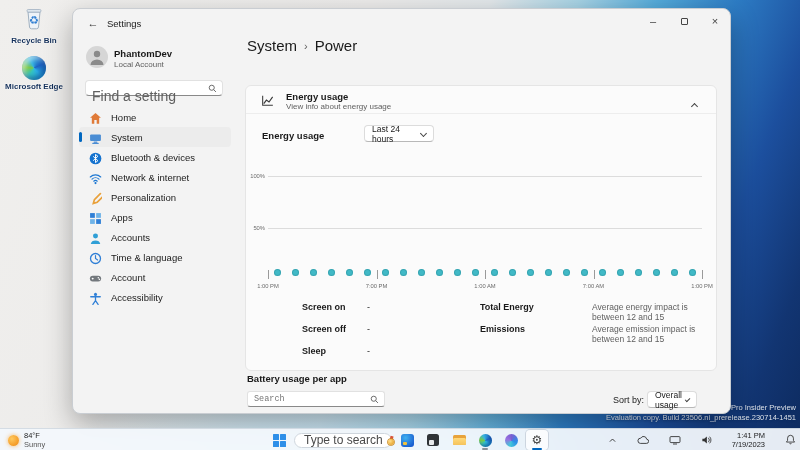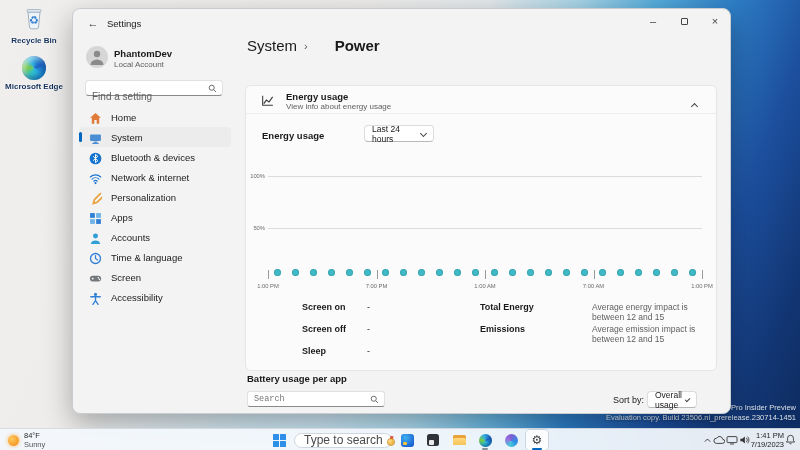--- a/index.html
+++ b/index.html
@@ -49,37 +49,37 @@
   
   #avatar { position:absolute; left:13px; top:37px; width:22px; height:22px; border-radius:50%;
     background:#d6d6d6; overflow:hidden; }
   #avatar svg { display:block; margin:3px auto 0; }
   #user-name { position:absolute; left:41px; top:39px; font-size:9.5px; font-weight:700; color:#1a1a1a; }
   #user-type { position:absolute; left:41px; top:51px; font-size:8px; color:#5f5f5f; }
 
   #side-search { position:absolute; left:12px; top:71px; width:138px; height:16px;
     background:#fff; border:1px solid #e1e1e1; border-bottom:1px solid #898989; border-radius:4px; }
   #side-search input { position:absolute; left:6px; top:1px; width:110px; height:28px; border:0; outline:0;
-    font-size:10px; color:#333; background:transparent; font-family:inherit; }
+    font-size:14px; color:#333; background:transparent; font-family:inherit; }
   #side-search input::placeholder { color:#616161; }
   .mag { position:absolute; right:5px; top:3px; }
 
   #nav { position:absolute; left:6px; top:98px; width:152px; }
   .nav-item { position:relative; height:20px; display:flex; align-items:center;
     padding-left:10px; border-radius:4px; }
   .nav-item.selected { background:#ececec; }
   .nav-item.selected::before { content:""; position:absolute; left:0; top:5px; width:3px; height:10px;
     border-radius:2px; background:var(--accent,#0067c0); }
   .nicon { width:13px; height:13px; margin-right:9px; flex:0 0 13px; }
   .nlabel { font-size:9.5px; color:#1a1a1a; white-space:nowrap; }
 
   
   #crumb { position:absolute; left:174px; top:28px; font-size:15px; color:#1a1a1a; }
   #crumb .sep { color:#5f5f5f; font-size:11px; padding:0 7px; position:relative; top:-1px; }
-  #crumb .cur { font-weight:700;margin-left:20px; }
+  #crumb .cur { font-weight:400; }
 
   #card { position:absolute; left:172px; top:76px; width:472px; height:286px;
     background:#fbfbfb; border:1px solid #e5e5e5; border-radius:6px; }
   #card-head { position:absolute; left:0; top:0; right:0; height:28px; border-bottom:1px solid #ededed; }
   #card-title { position:absolute; left:40px; top:5px; font-size:9.5px; font-weight:600; color:#1a1a1a; }
   #card-sub { position:absolute; left:40px; top:16px; font-size:8px; color:#606060; }
   #chart-ico { position:absolute; left:14px; top:7px; }
   #collapse { position:absolute; right:12px; top:9px; width:12px; height:12px; }
   .chev { display:inline-block; width:5px; height:5px; border-right:1.2px solid #444; border-bottom:1.2px solid #444; }
   .chev.up { transform:rotate(-135deg); }
@@ -154,21 +154,21 @@
     background:#e8a33b; }
   .ico-folder::after { content:""; position:absolute; left:0; top:3.5px; width:13px; height:7px; border-radius:1.5px;
     background:linear-gradient(180deg,#ffd97a,#f5c35c); }
   .ico-edge { width:13px; height:13px; border-radius:50%;
     background:conic-gradient(from 210deg, #35c5c0, #7ac943 18%, #35b4e0 35%, #1e62c4 60%, #2bb0e8 80%, #35c5c0);
     box-shadow: inset -2px -2px 3px rgba(10,60,130,.55); }
   .ico-copilot { width:13px; height:13px; border-radius:50%;
     background:conic-gradient(#7a5fd0, #2b8de8 30%, #45c8d8 55%, #9a6fe0 80%, #7a5fd0); }
   .ico-gear { font-size:12px; line-height:12px; color:#3f3f3f; }
 
-  #tray { position:absolute; right:4px; top:0; height:22px; display:flex; align-items:center; gap:1px; }
+  #tray { position:absolute; right:4px; top:0; height:22px; display:flex; align-items:center; gap:20px; }
   #clockbox { text-align:right; font-size:7.5px; line-height:9px; color:#1a1a1a; }
 </style>
 </head>
 <body>
 
 <div id="desktop">
 
   <div class="dicon" style="left:4px; top:6px;">
     <div>
       <svg width="24" height="24" viewBox="0 0 24 24">
@@ -295,21 +295,21 @@
       </div>
       <div class="nav-item">
         <span class="nicon">
           <svg width="13" height="13" viewBox="0 0 12 12">
               <rect x="0.8" y="3.4" width="10.4" height="5.4" rx="2.7" fill="#73787d"></rect>
               <circle cx="3.4" cy="6.1" r="0.9" fill="#fff"></circle>
               <circle cx="8.6" cy="5.2" r="0.7" fill="#fff"></circle>
               <circle cx="9.6" cy="6.8" r="0.7" fill="#fff"></circle>
             </svg>
         </span>
-        <span class="nlabel">Screen</span>
+        <span class="nlabel">Account</span>
       </div>
       <div class="nav-item">
         <span class="nicon">
           <svg width="13" height="13" viewBox="0 0 12 12">
               <circle cx="6" cy="2.2" r="1.4" fill="#2f7fd6"></circle>
               <path d="M1.6 4.4 H10.4 M6 4.4 V8 M6 8 L3.6 11.4 M6 8 L8.4 11.4" stroke="#2f7fd6" stroke-width="1.2" fill="none" stroke-linecap="round"></path>
             </svg>
         </span>
         <span class="nlabel">Accessibility</span>
       </div>

